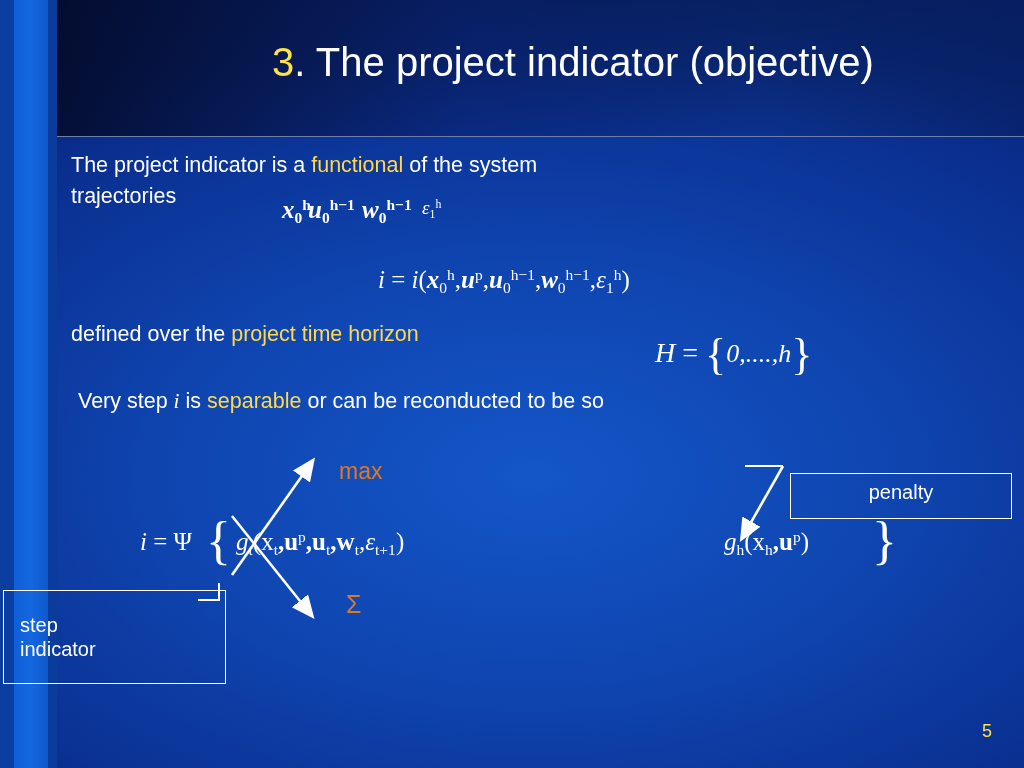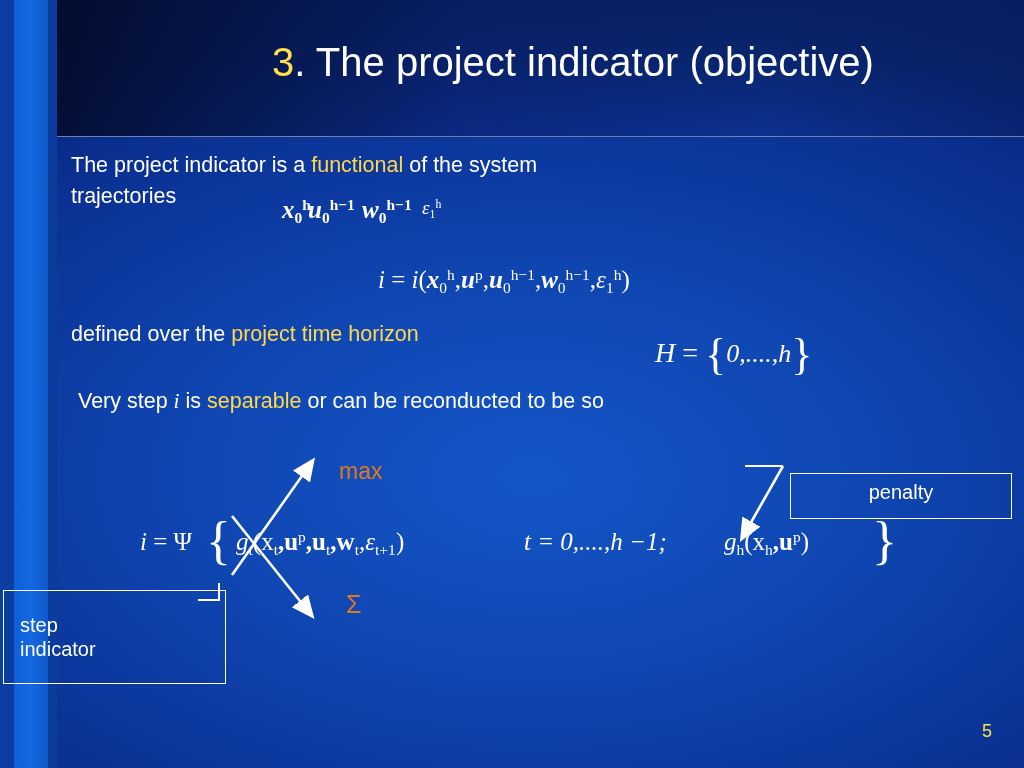--- a/index.html
+++ b/index.html
@@ -135,23 +135,20 @@
       <span class="it">i</span>
       <span>=</span>
       <span>Ψ</span>
     </div>
     <div class="bigbrace" style="left:206px; top:511px;">{</div>
 
     <div class="mathserif" style="left:236px; top:528px; font-size:25px;">
       <span class="it">g</span><sub>t</sub><span>(x</span><sub>t</sub><span class="bold">,u</span><sup>p</sup><span class="bold">,u</span><sub>t</sub><span class="bold">,w</span><sub>t</sub><span class="it">,ε</span><sub>t+1</sub><span>)</span>
     </div>
 
-    <div class="mathserif" style="left:524px; top:528px; font-size:25px;">
-      <span class="it">t = 0,....,h −1;</span>
-    </div>
 
     <div class="mathserif" style="left:724px; top:528px; font-size:25px;">
       <span class="it">g</span><sub>h</sub><span>(x</span><sub>h</sub><span class="bold">,u</span><sup>p</sup><span>)</span>
     </div>
     <div class="bigbrace" style="left:872px; top:511px;">}</div>
 
     <div class="txt orange" style="left:339px; top:458px; font-size:23px;">max</div>
     <div class="txt orange" style="left:346px; top:590px; font-size:25px;">Σ</div>
 
     <div class="box" style="left:790px; top:455px; width:200px; height:32px; display:flex; align-items:flex-start; justify-content:center;margin-top:18px;">

